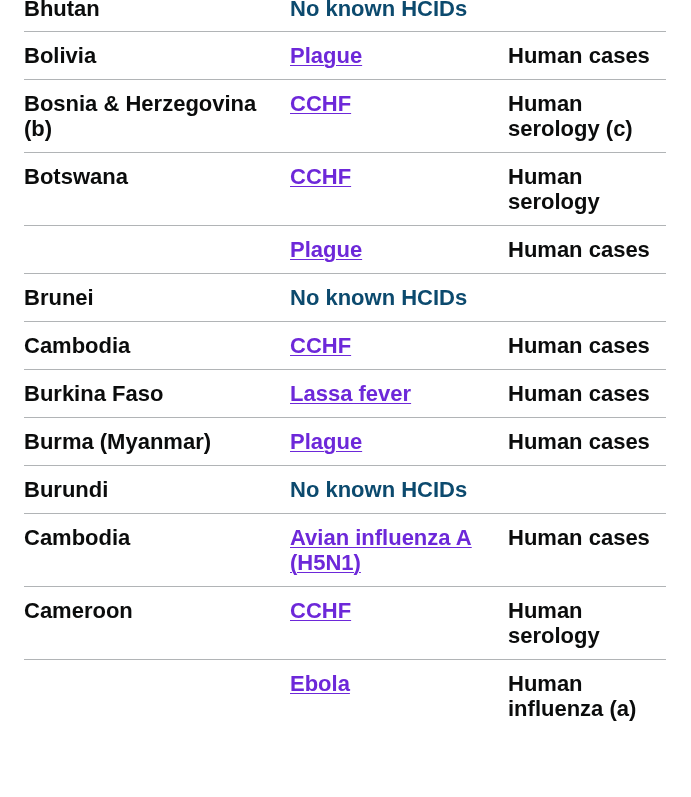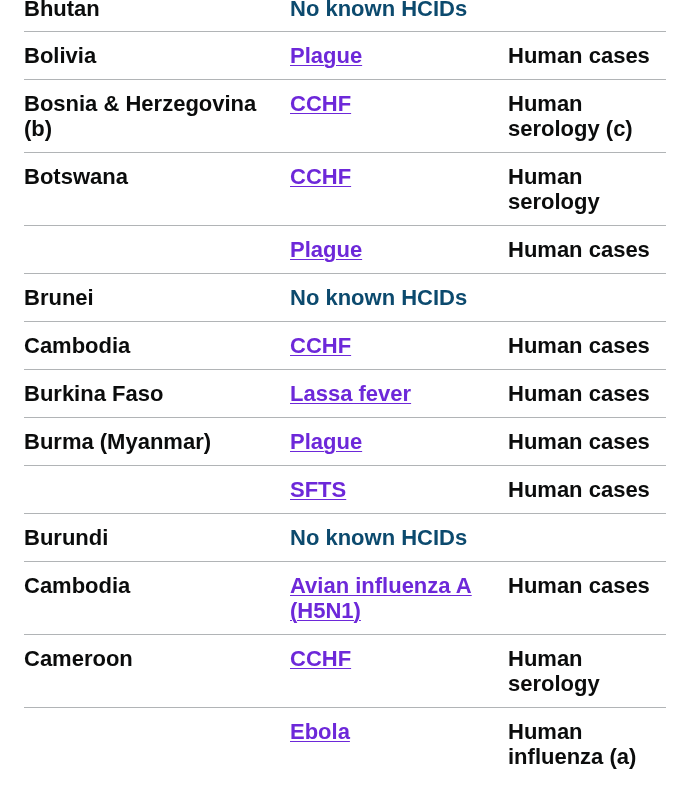--- a/index.html
+++ b/index.html
@@ -115,25 +115,20 @@
         <div class="cell col-country"><span>Burkina Faso</span></div>
         <div class="cell col-disease"><a class="disease-link">Lassa fever</a></div>
         <div class="cell col-evidence"><span>Human cases</span></div>
       </div>
       <div class="row">
         <div class="cell col-country"><span>Burma (Myanmar)</span></div>
         <div class="cell col-disease"><a class="disease-link">Plague</a></div>
         <div class="cell col-evidence"><span>Human cases</span></div>
       </div>
       <div class="row">
-        <div class="cell col-country"><span></span></div>
-        <div class="cell col-disease"><a class="disease-link">SFTS</a></div>
-        <div class="cell col-evidence"><span>Human cases</span></div>
-      </div>
-      <div class="row">
         <div class="cell col-country"><span>Burundi</span></div>
         <div class="cell col-disease"><span class="plain">No known HCIDs</span></div>
         <div class="cell col-evidence"><span></span></div>
       </div>
       <div class="row">
         <div class="cell col-country"><span>Cambodia</span></div>
         <div class="cell col-disease"><a class="disease-link">Avian influenza A (H5N1)</a></div>
         <div class="cell col-evidence"><span>Human cases</span></div>
       </div>
       <div class="row">

